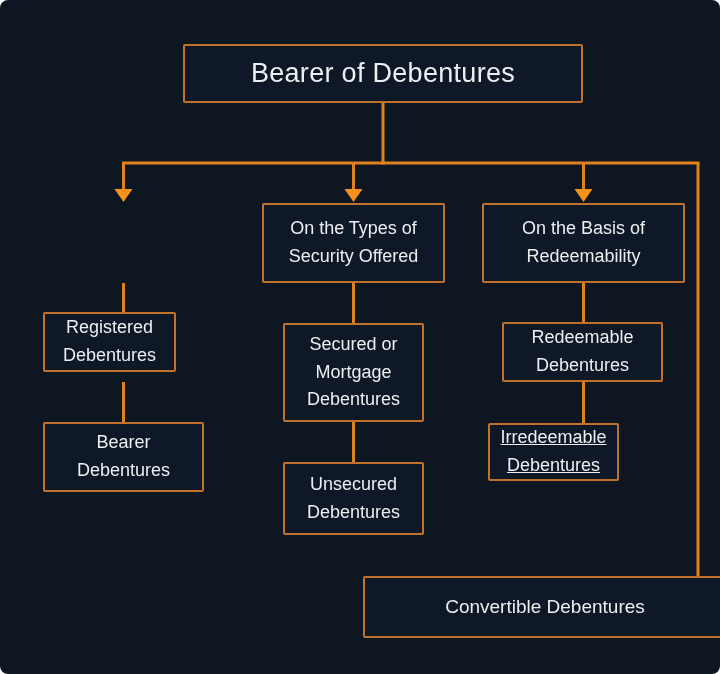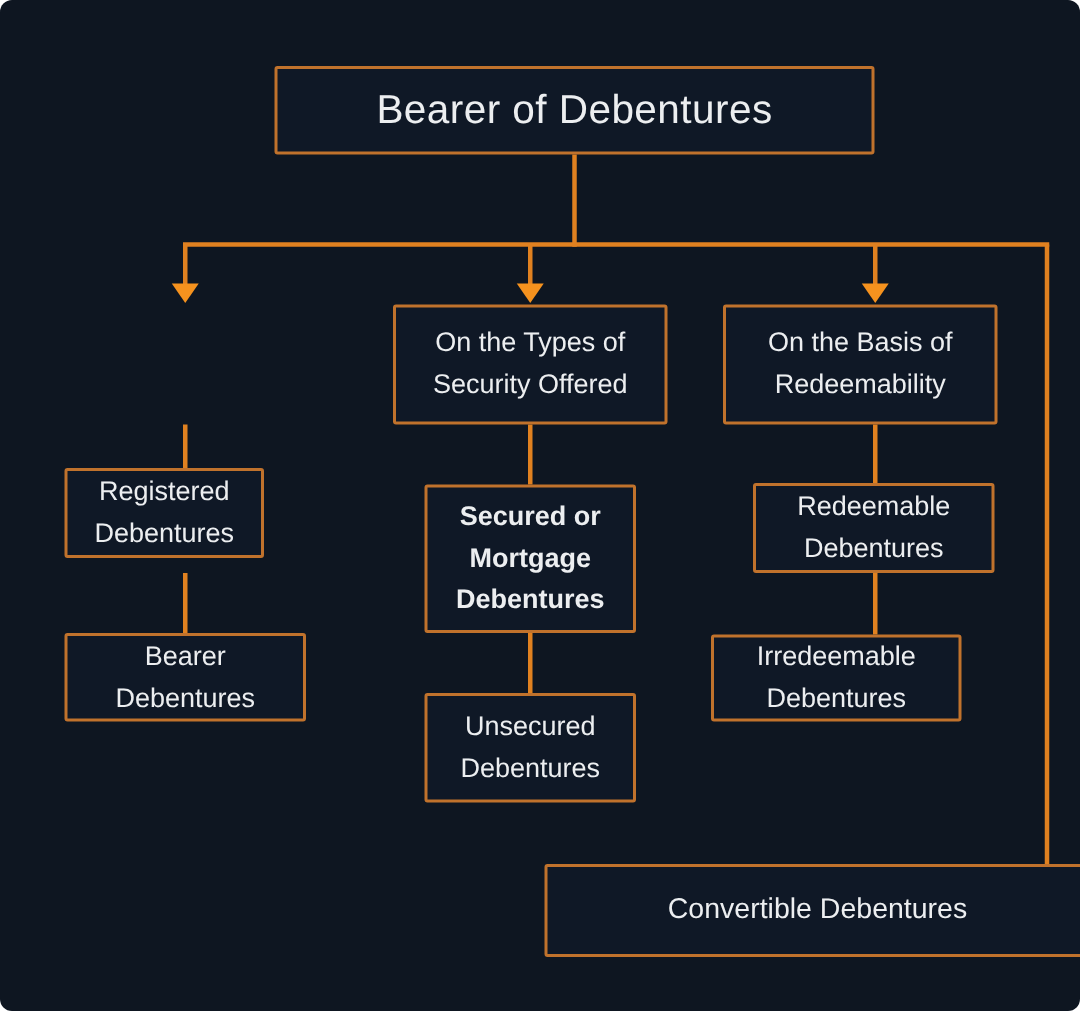--- a/index.html
+++ b/index.html
@@ -30,27 +30,27 @@
     background:var(--fill);
     color:var(--text);
     display:flex;align-items:center;justify-content:center;
     text-align:center;
     font-size:18px;line-height:1.55;font-weight:500;
     padding:2px 8px;
   }
   .n-title{left:183px;top:44px;width:400px;height:59px;font-size:27px;letter-spacing:.3px;}
   .n-b1{left:22px; top:203px;width:203px;height:80px;}
   .n-b2{left:262px;top:203px;width:183px;height:80px;}
-  .n-b3{left:482px;top:203px;width:183px;height:80px;}
+  .n-b3{left:482px;top:203px;width:203px;height:80px;}
   .n-l1{left:43px; top:312px;width:133px;height:60px;}
-  .n-l2{left:43px; top:422px;width:161px;height:59px;}
-  .n-m1{left:283px;top:323px;width:141px;height:99px;font-weight:bold;}
+  .n-l2{left:43px; top:422px;width:161px;height:70px;}
+  .n-m1{left:283px;top:323px;width:141px;height:99px;}
   .n-m2{left:283px;top:462px;width:141px;height:73px;}
   .n-r1{left:502px;top:322px;width:161px;height:60px;}
-  .n-r2{left:474px;top:423px;width:167px;height:58px;}
+  .n-r2{left:488px;top:423px;width:131px;height:58px;text-decoration:underline;}
   .n-c {left:363px;top:576px;width:364px;height:62px;font-size:19px;}
 </style>
 </head>
 <body>
 
 <div class="canvas">
 
   <svg class="wires" viewBox="0 0 720 674">
 
     <path class="wire" d="M383 103 V164.5"></path>

